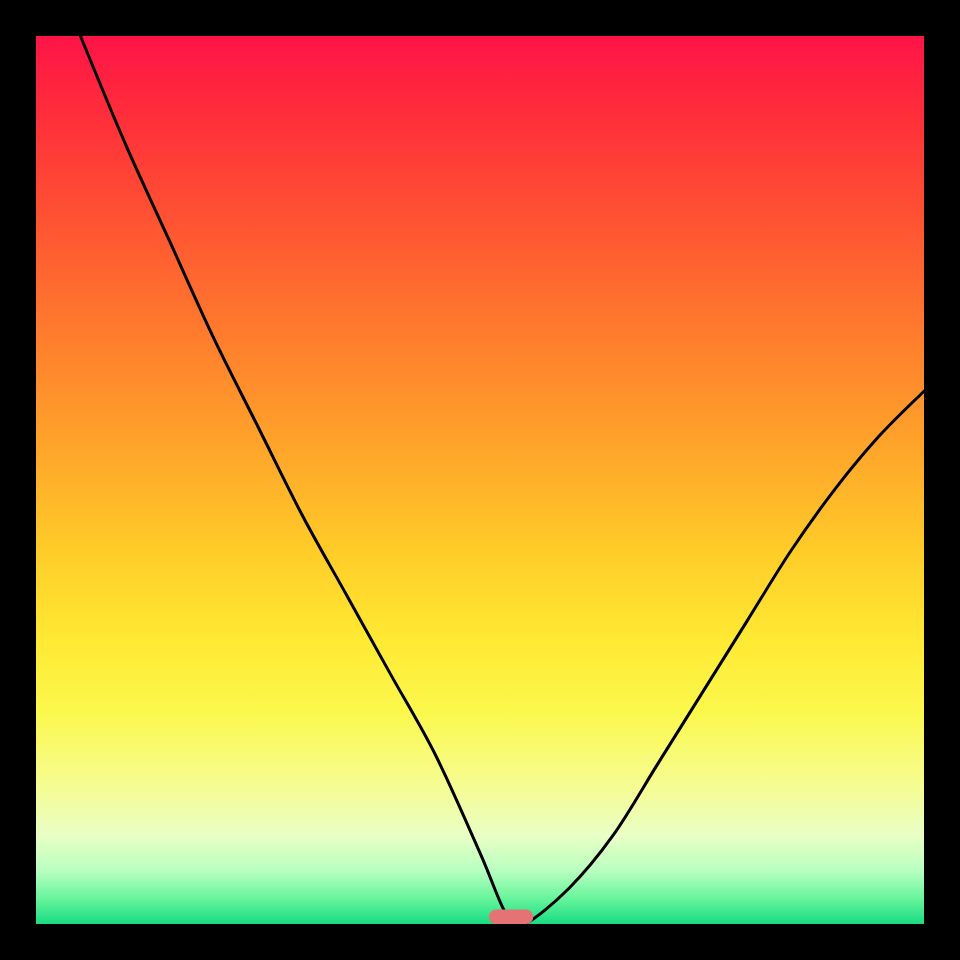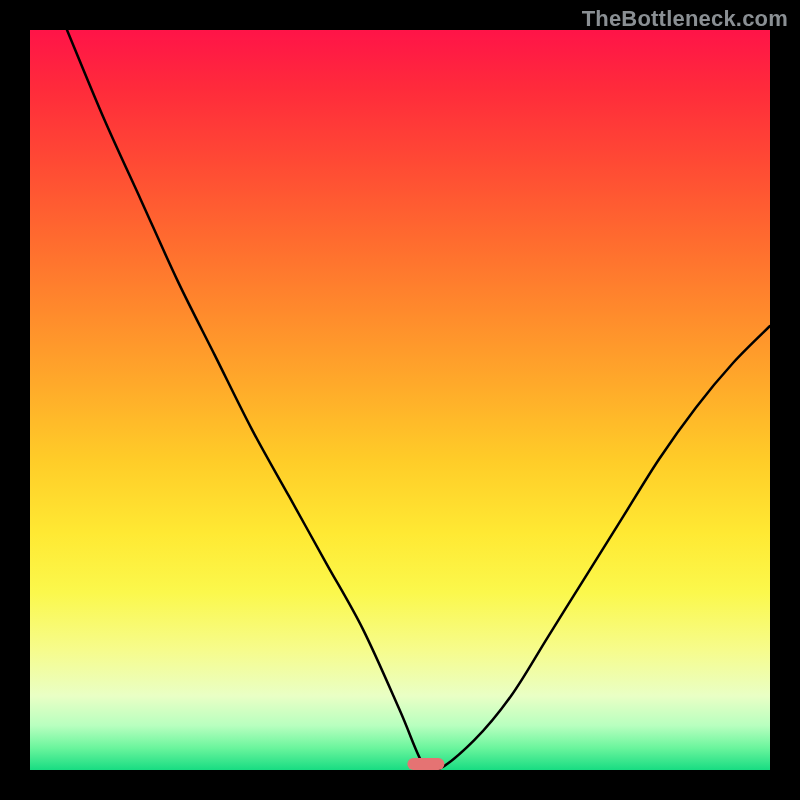--- a/index.html
+++ b/index.html
@@ -57,20 +57,19 @@
     font-weight: 600;
     color: #8a8f93;
     letter-spacing: 0.2px;
     user-select: none;
   }
 </style>
 </head>
 <body>
 
 <div class="frame">
-  <div class="watermark">TheBottleneck.com</div>
   <div class="plot-area">
     <svg class="curve" viewBox="0 0 740 740" preserveAspectRatio="none">
       <path id="curve-path" fill="none" stroke="#000" stroke-width="2.5" stroke-linecap="round" stroke-linejoin="round" d="M 37 0 C 43.166666666666664 14.799999999999992, 61.666666666666664 60.433333333333294, 74 88.79999999999995 C 86.33333333333333 117.16666666666661, 98.66666666666667 143.0666666666666, 111 170.19999999999993 C 123.33333333333333 197.33333333333326, 135.66666666666666 225.69999999999996, 148 251.59999999999997 C 160.33333333333334 277.5, 172.66666666666666 300.9333333333333, 185 325.59999999999997 C 197.33333333333334 350.26666666666665, 209.66666666666666 376.16666666666663, 222 399.59999999999997 C 234.33333333333334 423.0333333333333, 246.66666666666666 444, 259 466.2 C 271.3333333333333 488.4, 283.6666666666667 510.59999999999997, 296 532.8 C 308.3333333333333 555, 320.6666666666667 574.7333333333333, 333 599.4 C 345.3333333333333 624.0666666666666, 360.1333333333333 658.5999999999999, 370 680.8 C 379.8666666666667 703, 386.03333333333336 722.7333333333333, 392.20000000000005 732.6 C 398.36666666666673 742.4666666666667, 398.36666666666673 743.7, 407.00000000000006 740 C 415.6333333333334 736.3, 431.6666666666667 722.7333333333333, 444 710.4 C 456.3333333333333 698.0666666666666, 468.6666666666667 683.2666666666667, 481 666 C 493.3333333333333 648.7333333333333, 505.6666666666667 626.5333333333333, 518 606.8 C 530.3333333333334 587.0666666666666, 542.6666666666666 567.3333333333334, 555 547.6 C 567.3333333333334 527.8666666666667, 579.6666666666666 508.1333333333333, 592 488.4 C 604.3333333333334 468.66666666666663, 616.6666666666666 447.7, 629 429.2 C 641.3333333333334 410.7, 653.6666666666666 393.4333333333334, 666 377.40000000000003 C 678.3333333333334 361.3666666666667, 690.6666666666666 346.5666666666666, 703 332.99999999999994 C 715.3333333333334 319.4333333333333, 733.8333333333334 302.16666666666663, 740 296"></path>
       <rect id="marker-rect" rx="6" ry="6" height="12" fill="#e57373" x="377.40000000000003" width="37" y="728"></rect>
     </svg>
   </div>
 </div>
 
 </body></html>

